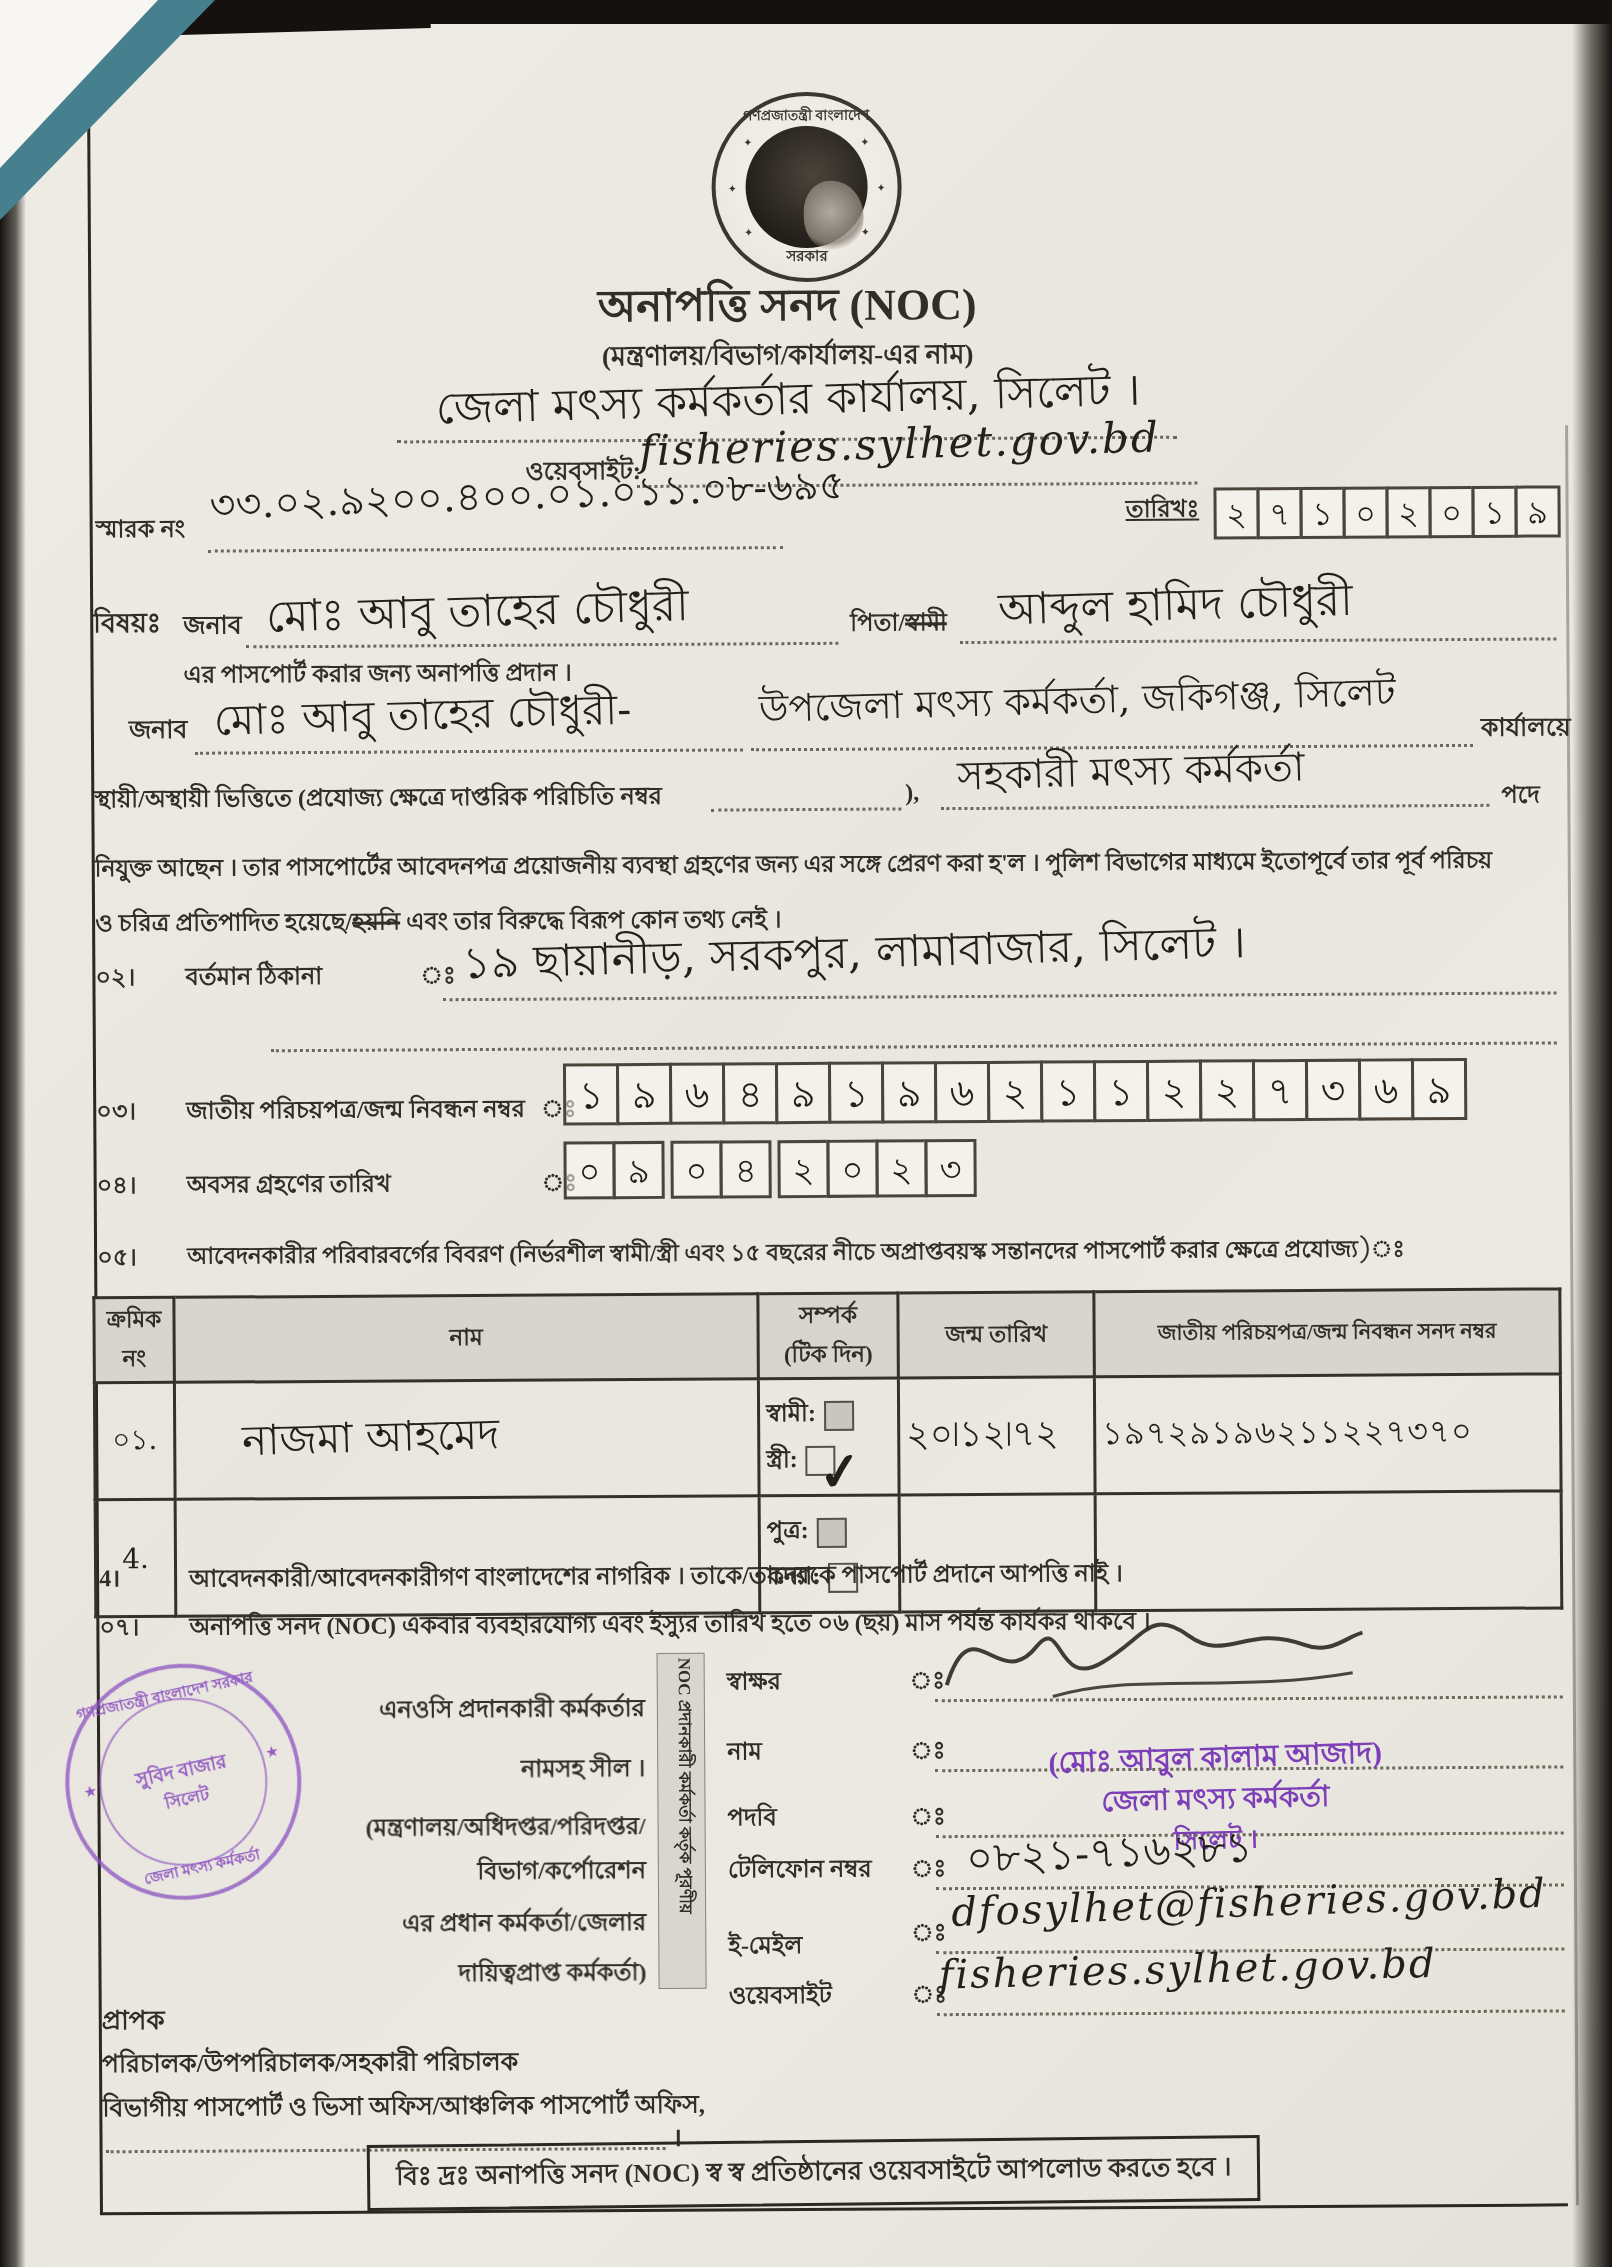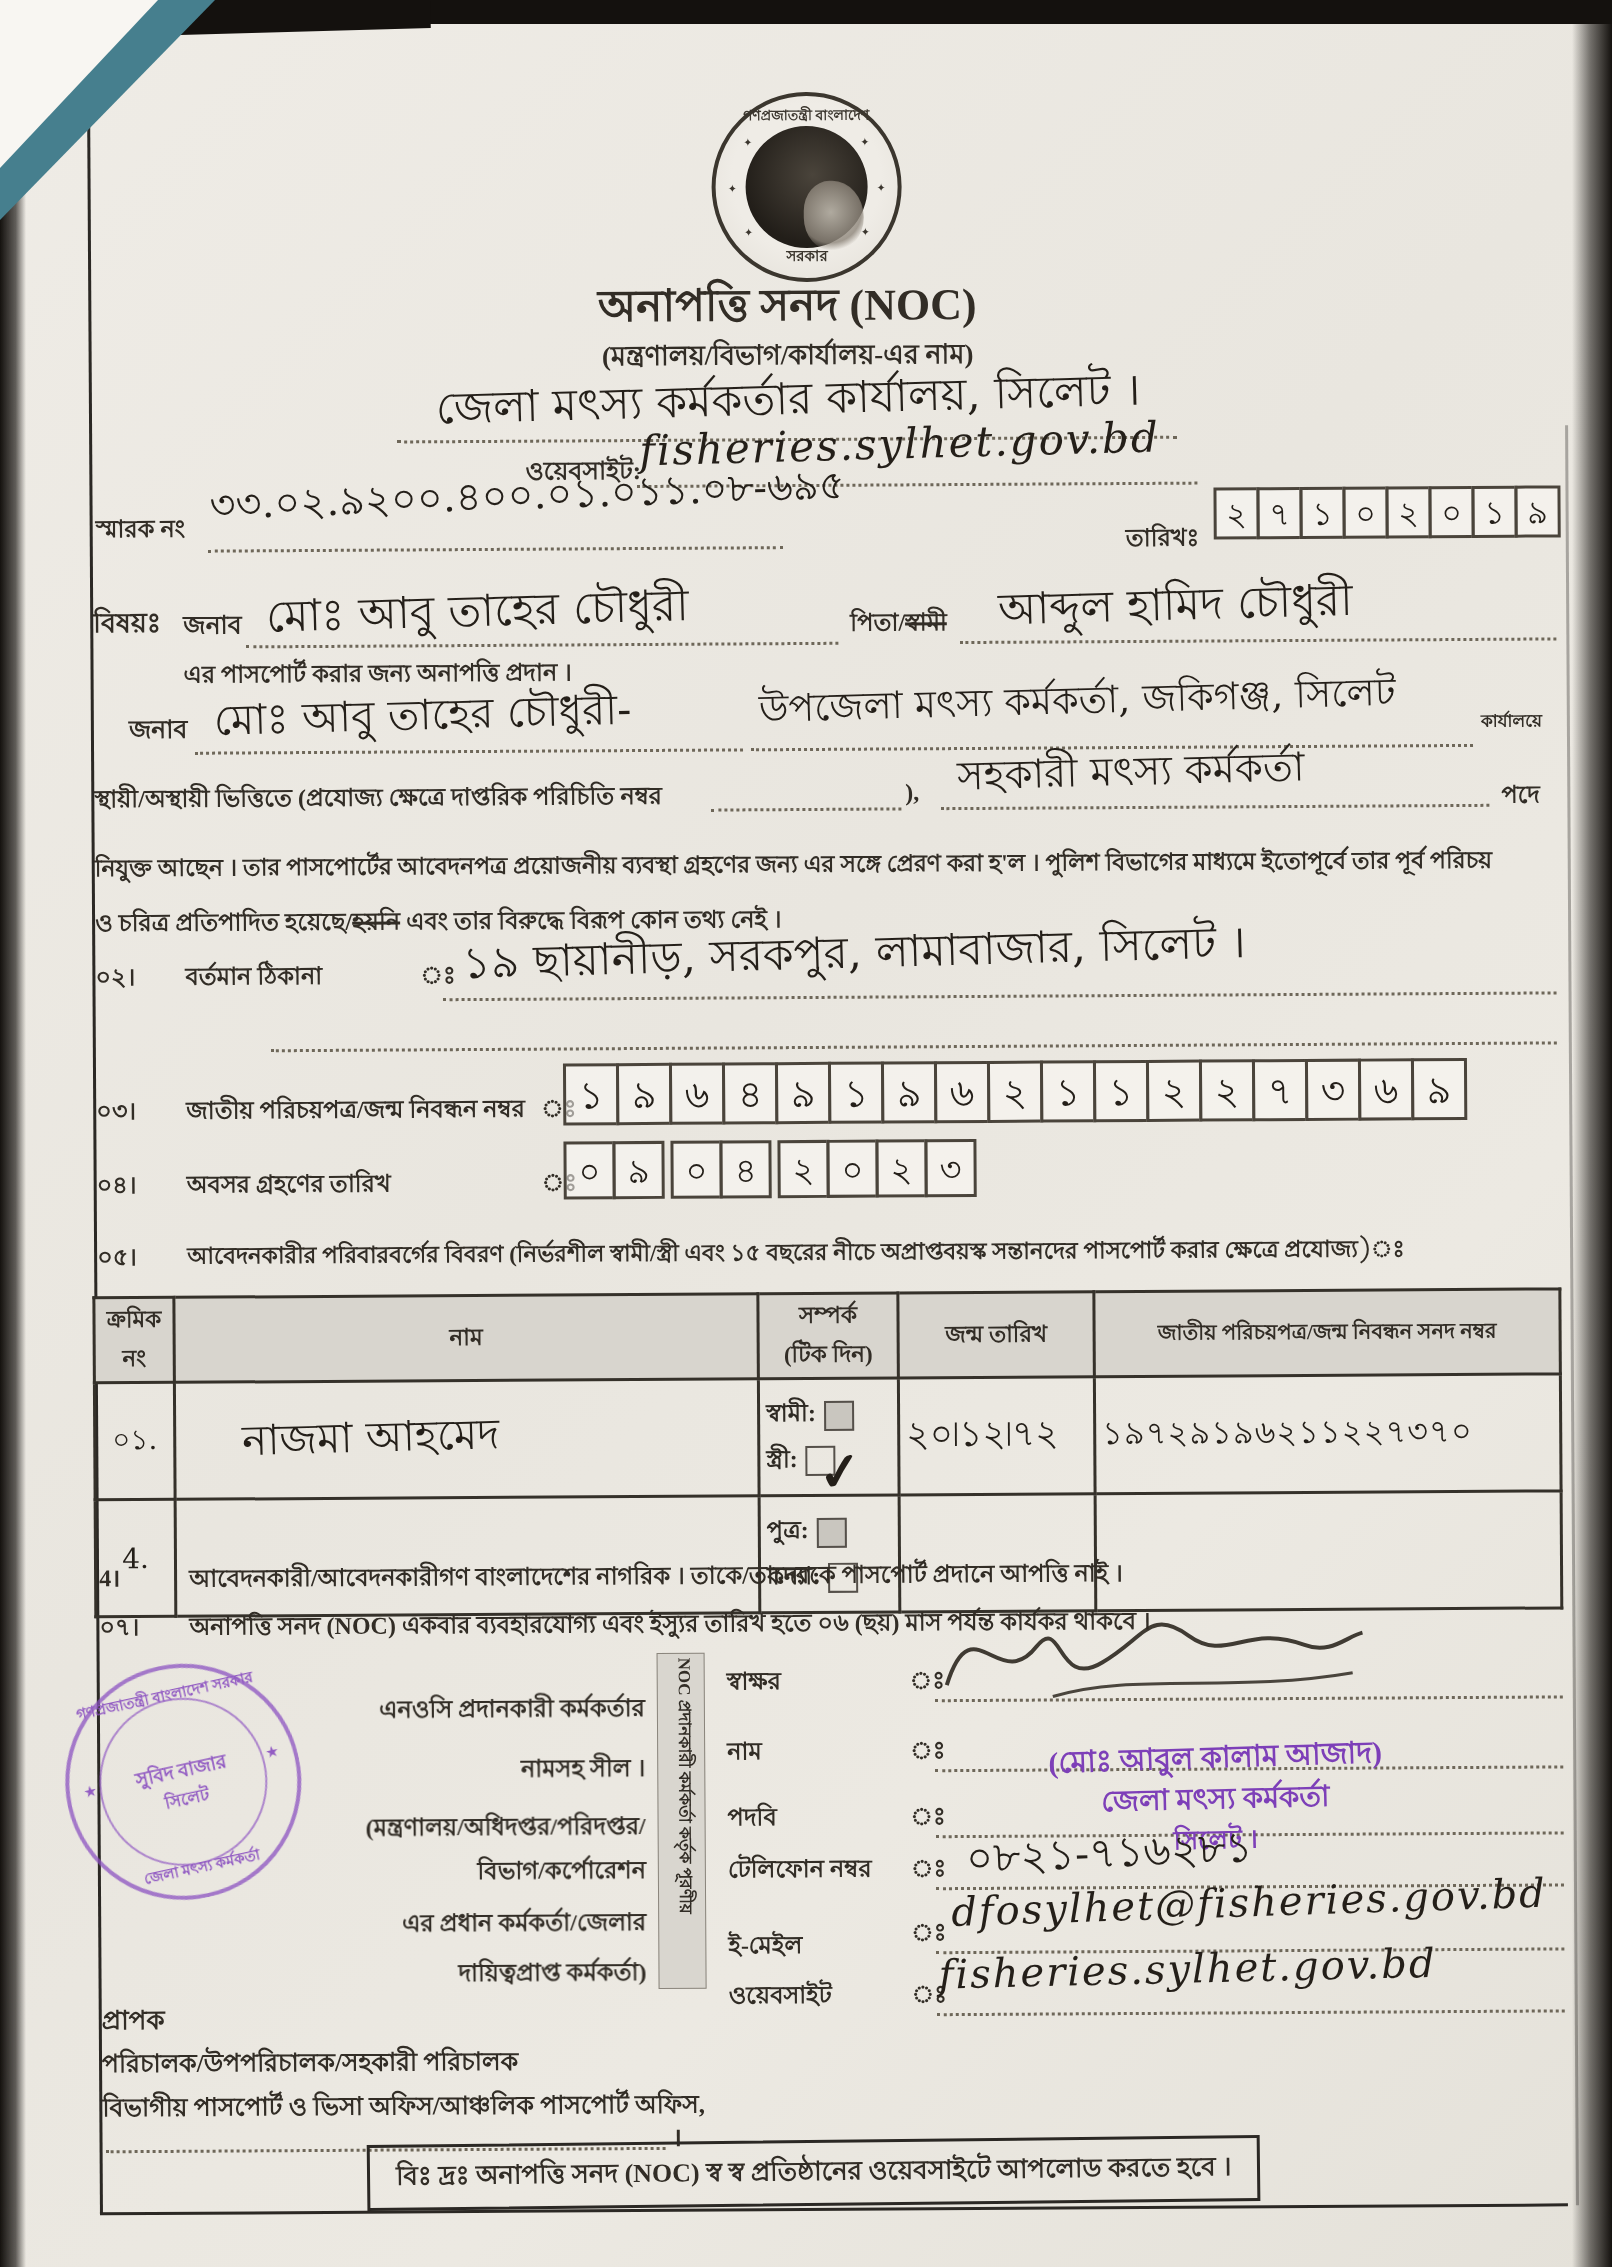--- a/index.html
+++ b/index.html
@@ -110,21 +110,21 @@
         <span class="hw hw-lat rot1" style="font-size:42px;">fisheries.sylhet.gov.bd</span>
       </div>
       <div class="dotline" style="left:640px;top:484px;width:560px;"></div>
 
       <div class="abs printed" style="left:98px;top:506px;font-size:24px;">স্মারক নং</div>
       <div class="abs" style="left:212px;top:462px;">
         <span class="hw" style="font-size:40px;transform:rotate(-1.5deg);display:inline-block;">৩৩.০২.৯২০০.৪০০.০১.০১১.০৮-৬৯৫</span>
       </div>
       <div class="dotline" style="left:210px;top:546px;width:575px;"></div>
 
-      <div class="abs printed" style="left:1128px;top:521px;font-size:24px;">তারিখঃ</div>
+      <div class="abs printed" style="left:1128px;top:492px;font-size:24px;text-decoration:underline;">তারিখঃ</div>
       <div class="abs digits-date" style="left:1216px;top:490px;"><span class="dbox">২</span><span class="dbox">৭</span><span class="dbox">১</span><span class="dbox">০</span><span class="dbox">২</span><span class="dbox">০</span><span class="dbox">১</span><span class="dbox">৯</span></div>
 
       <div class="abs printed" style="left:95px;top:598px;font-size:27px;">বিষয়ঃ</div>
       <div class="abs printed" style="left:185px;top:602px;font-size:25px;">জনাব</div>
       <div class="dotline" style="left:248px;top:642px;width:592px;"></div>
       <div class="abs" style="left:268px;top:576px;">
         <span class="hw rot1" style="font-size:44px;">মোঃ আবু তাহের চৌধুরী</span>
       </div>
       <div class="abs printed" style="left:852px;top:604px;font-size:24px;">
         <span>পিতা/</span><span class="strike">স্বামী</span>
@@ -137,21 +137,21 @@
 
       <div class="abs printed" style="left:130px;top:706px;font-size:25px;">জনাব</div>
       <div class="dotline" style="left:196px;top:748px;width:548px;"></div>
       <div class="abs" style="left:215px;top:680px;">
         <span class="hw rot1" style="font-size:42px;">মোঃ আবু তাহের চৌধুরী-</span>
       </div>
       <div class="dotline" style="left:752px;top:748px;width:722px;"></div>
       <div class="abs" style="left:760px;top:672px;">
         <span class="hw rot1" style="font-size:38px;">উপজেলা মৎস্য কর্মকর্তা, জকিগঞ্জ, সিলেট</span>
       </div>
-      <div class="abs printed" style="left:1482px;top:712px;font-size:17px;">কার্যালয়ে</div>
+      <div class="abs printed" style="left:1482px;top:712px;font-size:25px;">কার্যালয়ে</div>
 
       <div class="abs printed" style="left:95px;top:776px;font-size:24px;">স্থায়ী/অস্থায়ী ভিত্তিতে (প্রযোজ্য ক্ষেত্রে দাপ্তরিক পরিচিতি নম্বর</div>
       <div class="dotline" style="left:712px;top:808px;width:190px;"></div>
       <div class="abs printed" style="left:906px;top:780px;font-size:24px;">),</div>
       <div class="dotline" style="left:942px;top:808px;width:548px;"></div>
       <div class="abs" style="left:958px;top:742px;">
         <span class="hw rot1" style="font-size:40px;">সহকারী মৎস্য কর্মকর্তা</span>
       </div>
       <div class="abs printed" style="left:1502px;top:780px;font-size:24px;">পদে</div>
 

